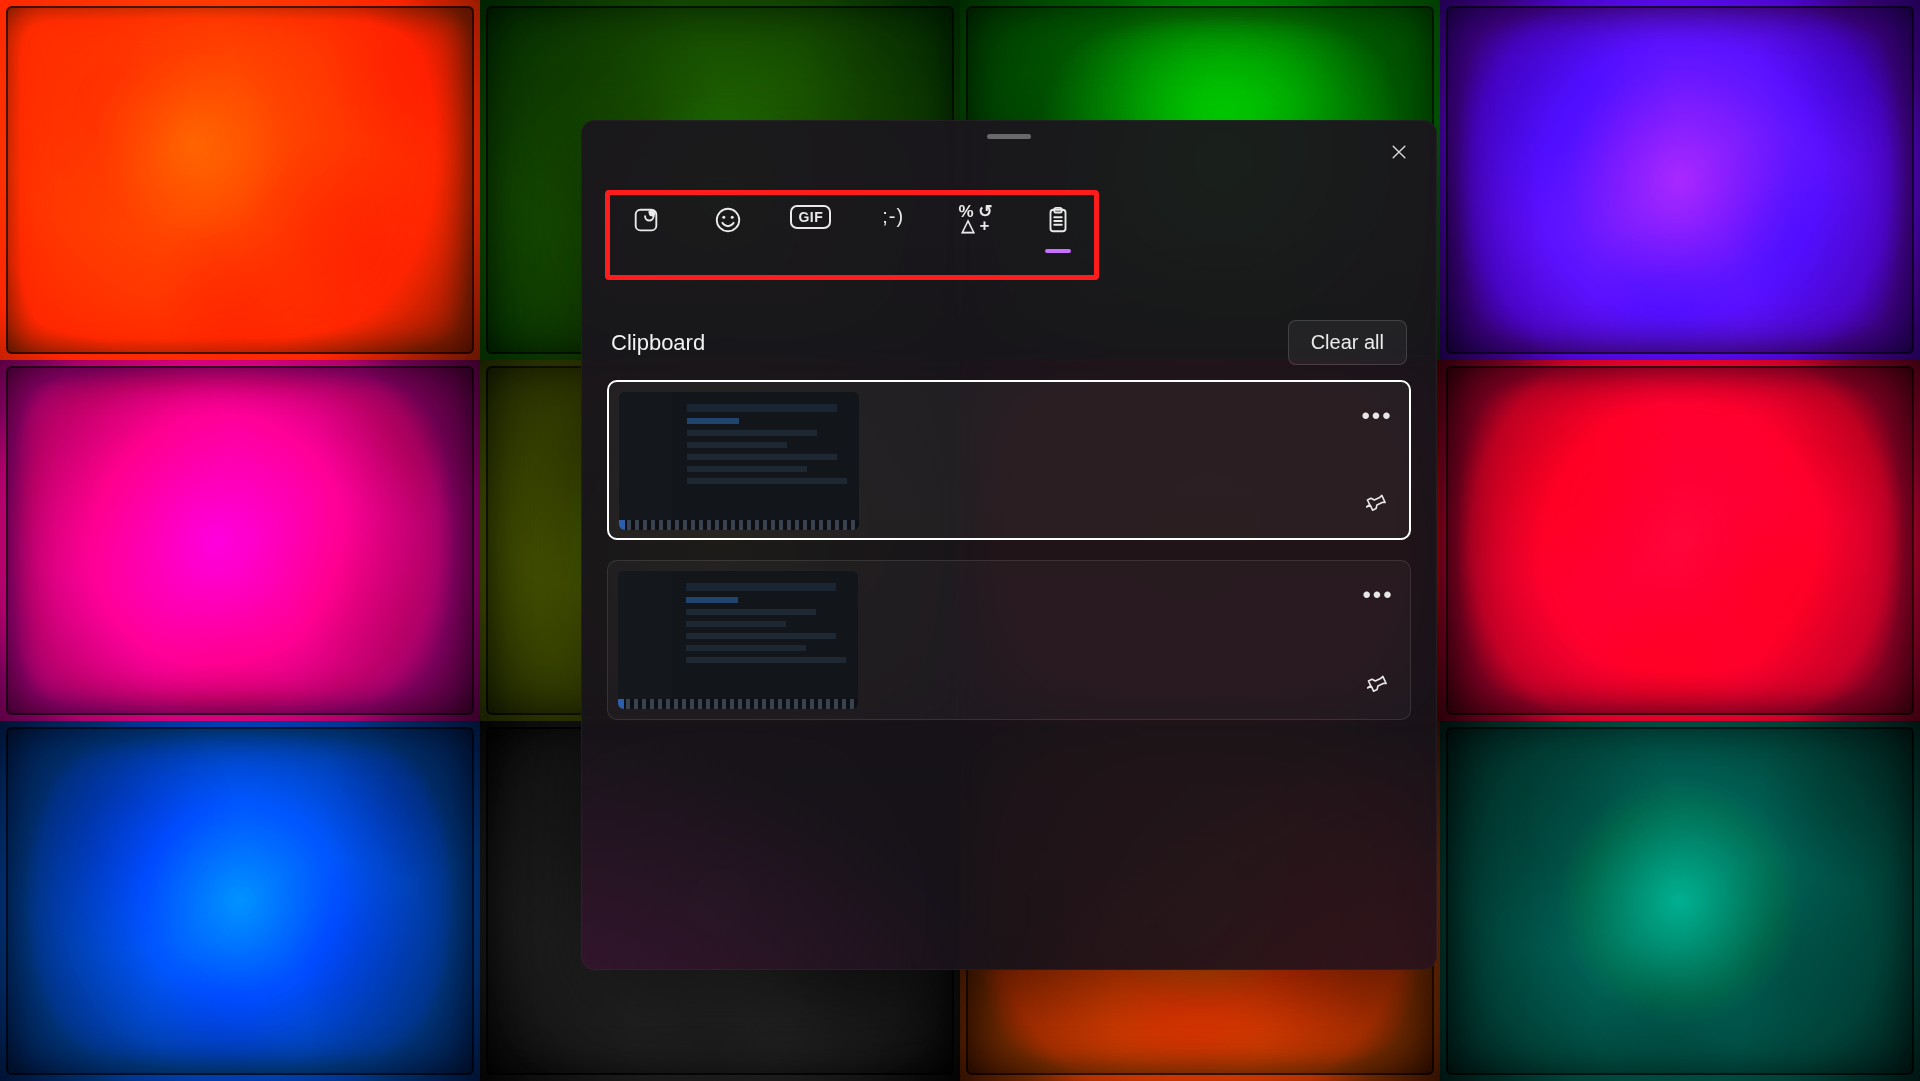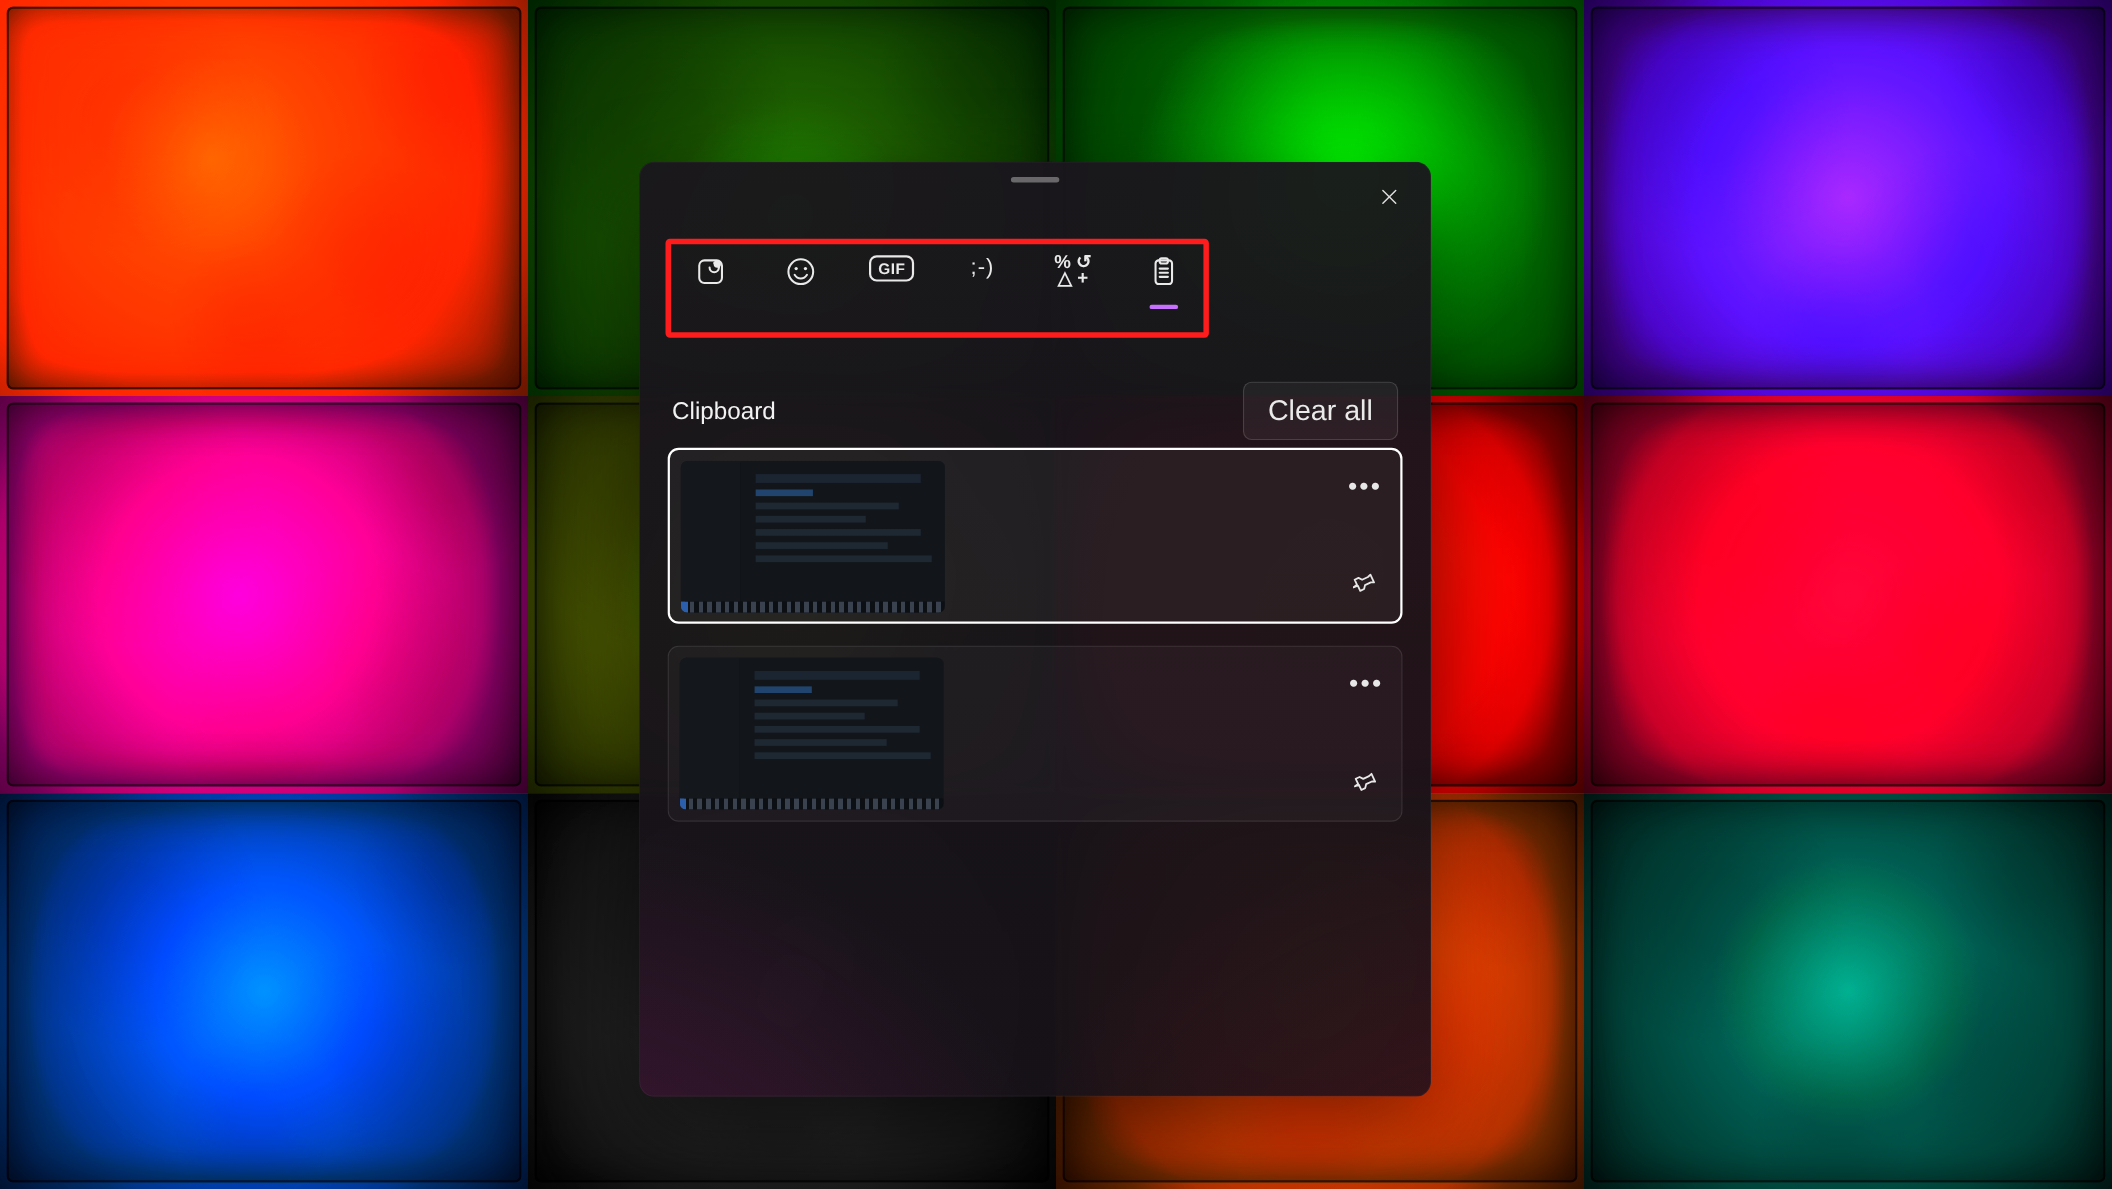--- a/index.html
+++ b/index.html
@@ -50,22 +50,22 @@
   .t7{background:radial-gradient(circle at 50% 50%, #ff604f, #b81f18 70%, #4a0a08);}
   .t8{background:radial-gradient(circle at 50% 50%, #ff3b6a, #a8103f 70%, #3f051a);}
   .t9{background:radial-gradient(circle at 50% 50%, #2aa6ff, #0b4f8f 70%, #041f3b);}
   .t10{background:radial-gradient(circle at 50% 50%, #5a5a5a, #2b2b2b 70%, #0d0d0d);}
   .t11{background:radial-gradient(circle at 50% 50%, #ffa500, #a85a00 70%, #3f2200);}
   .t12{background:radial-gradient(circle at 50% 50%, #2ab5a7, #0f5a52 70%, #03211e);}
 
   
   .panel {
     position: absolute;
-    left: 581px; top: 147px;
-    width: 720px; height: 850px;
+    left: 581px; top: 120px;
+    width: 856px; height: 850px;
     border-radius: 14px;
     background:
       radial-gradient(120% 90% at -10% 120%, rgba(160,30,120,.35), transparent 55%),
       radial-gradient(120% 90% at 110% 120%, rgba(140,20,40,.30), transparent 55%),
       linear-gradient(180deg, rgba(26,22,28,.96), rgba(22,18,24,.96));
     box-shadow: 0 30px 80px rgba(0,0,0,.55), 0 0 0 1px rgba(255,255,255,.04) inset;
     color: #eee;
     backdrop-filter: blur(2px);
   }
   .grip {
@@ -100,21 +100,21 @@
   }
   .tab .kaomoji{ font-size:20px; font-weight:500; letter-spacing:1px; }
   .tab .sym{ font-size:17px; line-height:14px; text-align:center; font-weight:600;}
 
   .section-hdr{
     position:absolute; left:30px; top:200px; right:30px;
     display:flex; align-items:center; justify-content:space-between;
   }
   .section-title{ font-size:22px; font-weight:400; color:#f2f2f2; }
   .clear-btn{
-    font-size:26px; color:#eaeaea;
+    font-size:20px; color:#eaeaea;
     background: rgba(255,255,255,.05);
     border:1px solid rgba(255,255,255,.14);
     padding:10px 22px; border-radius:8px; cursor:pointer;
   }
 
   .items{
     position:absolute; left:26px; right:26px; top:260px;
     display:flex; flex-direction:column; gap:20px;
   }
   .clip{

